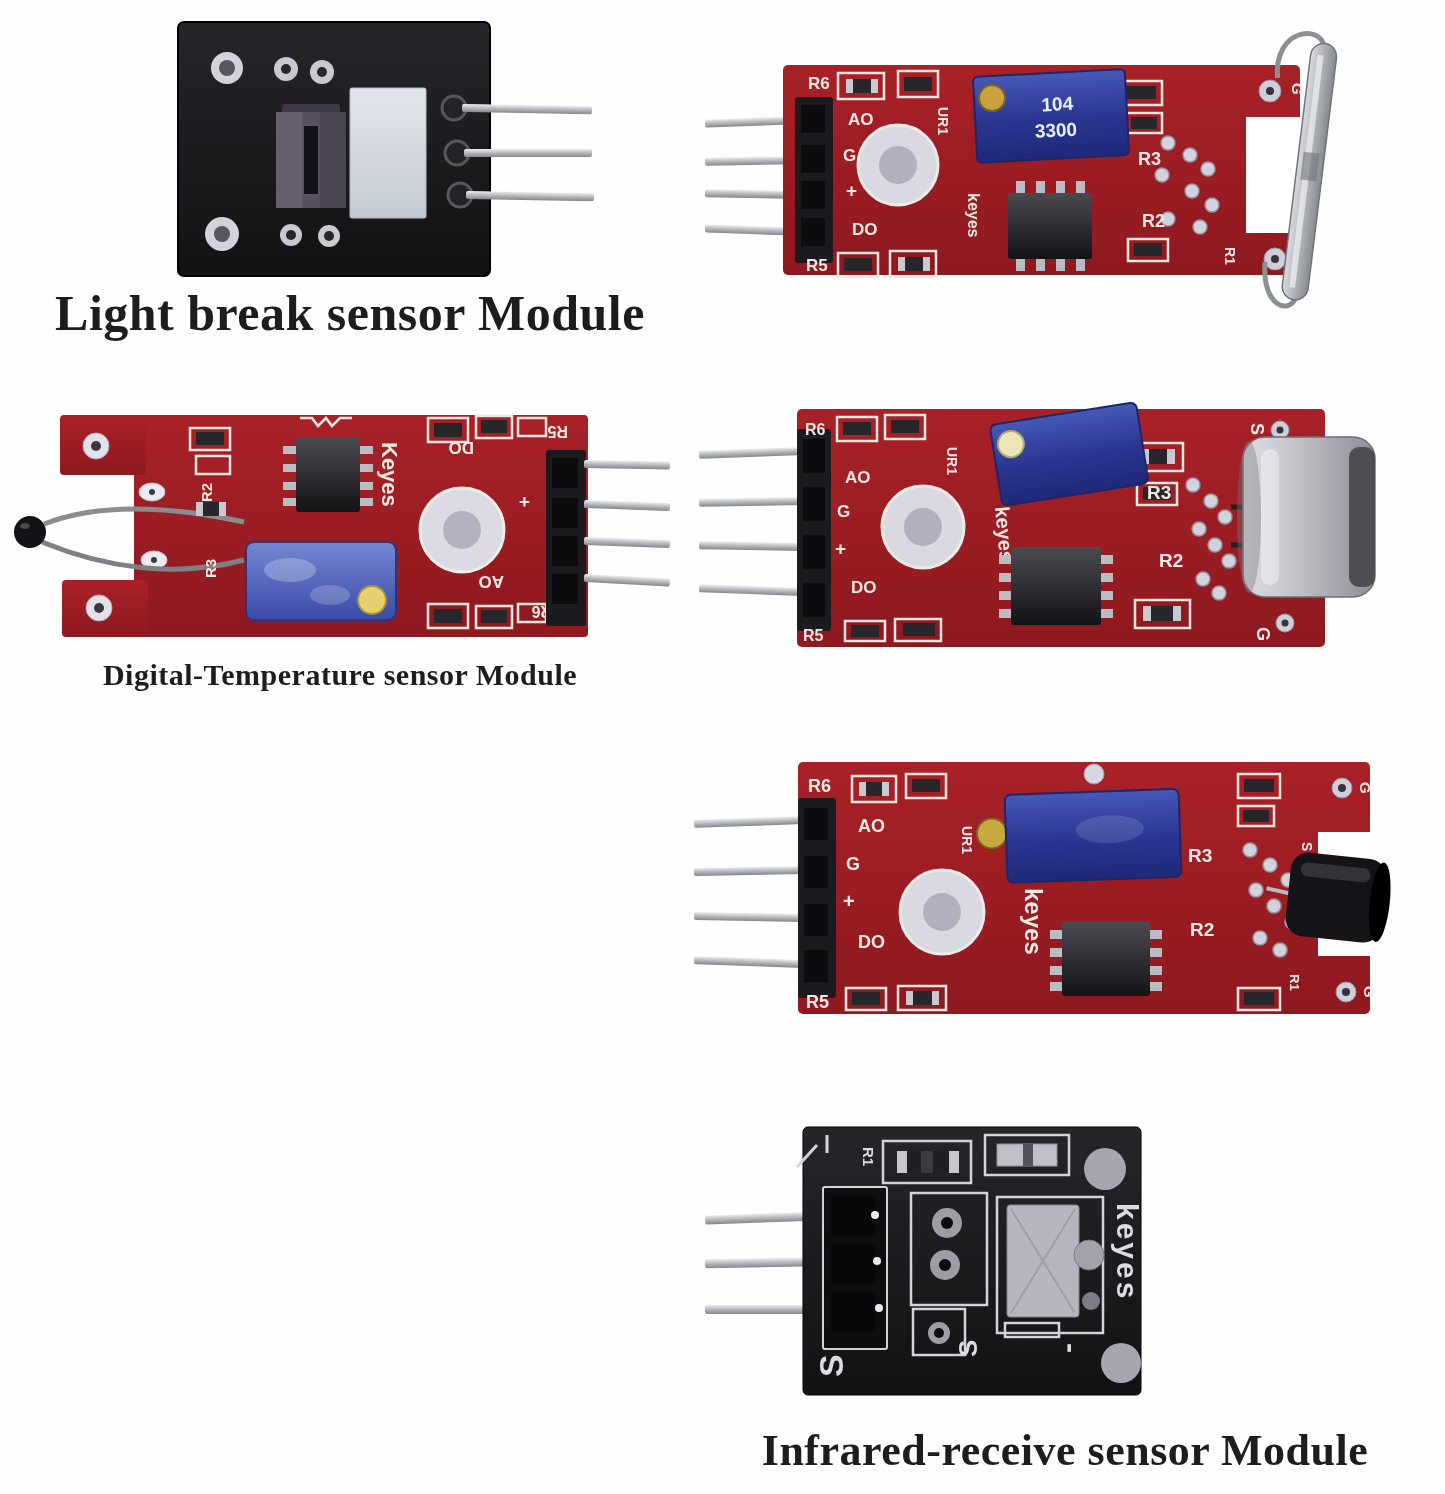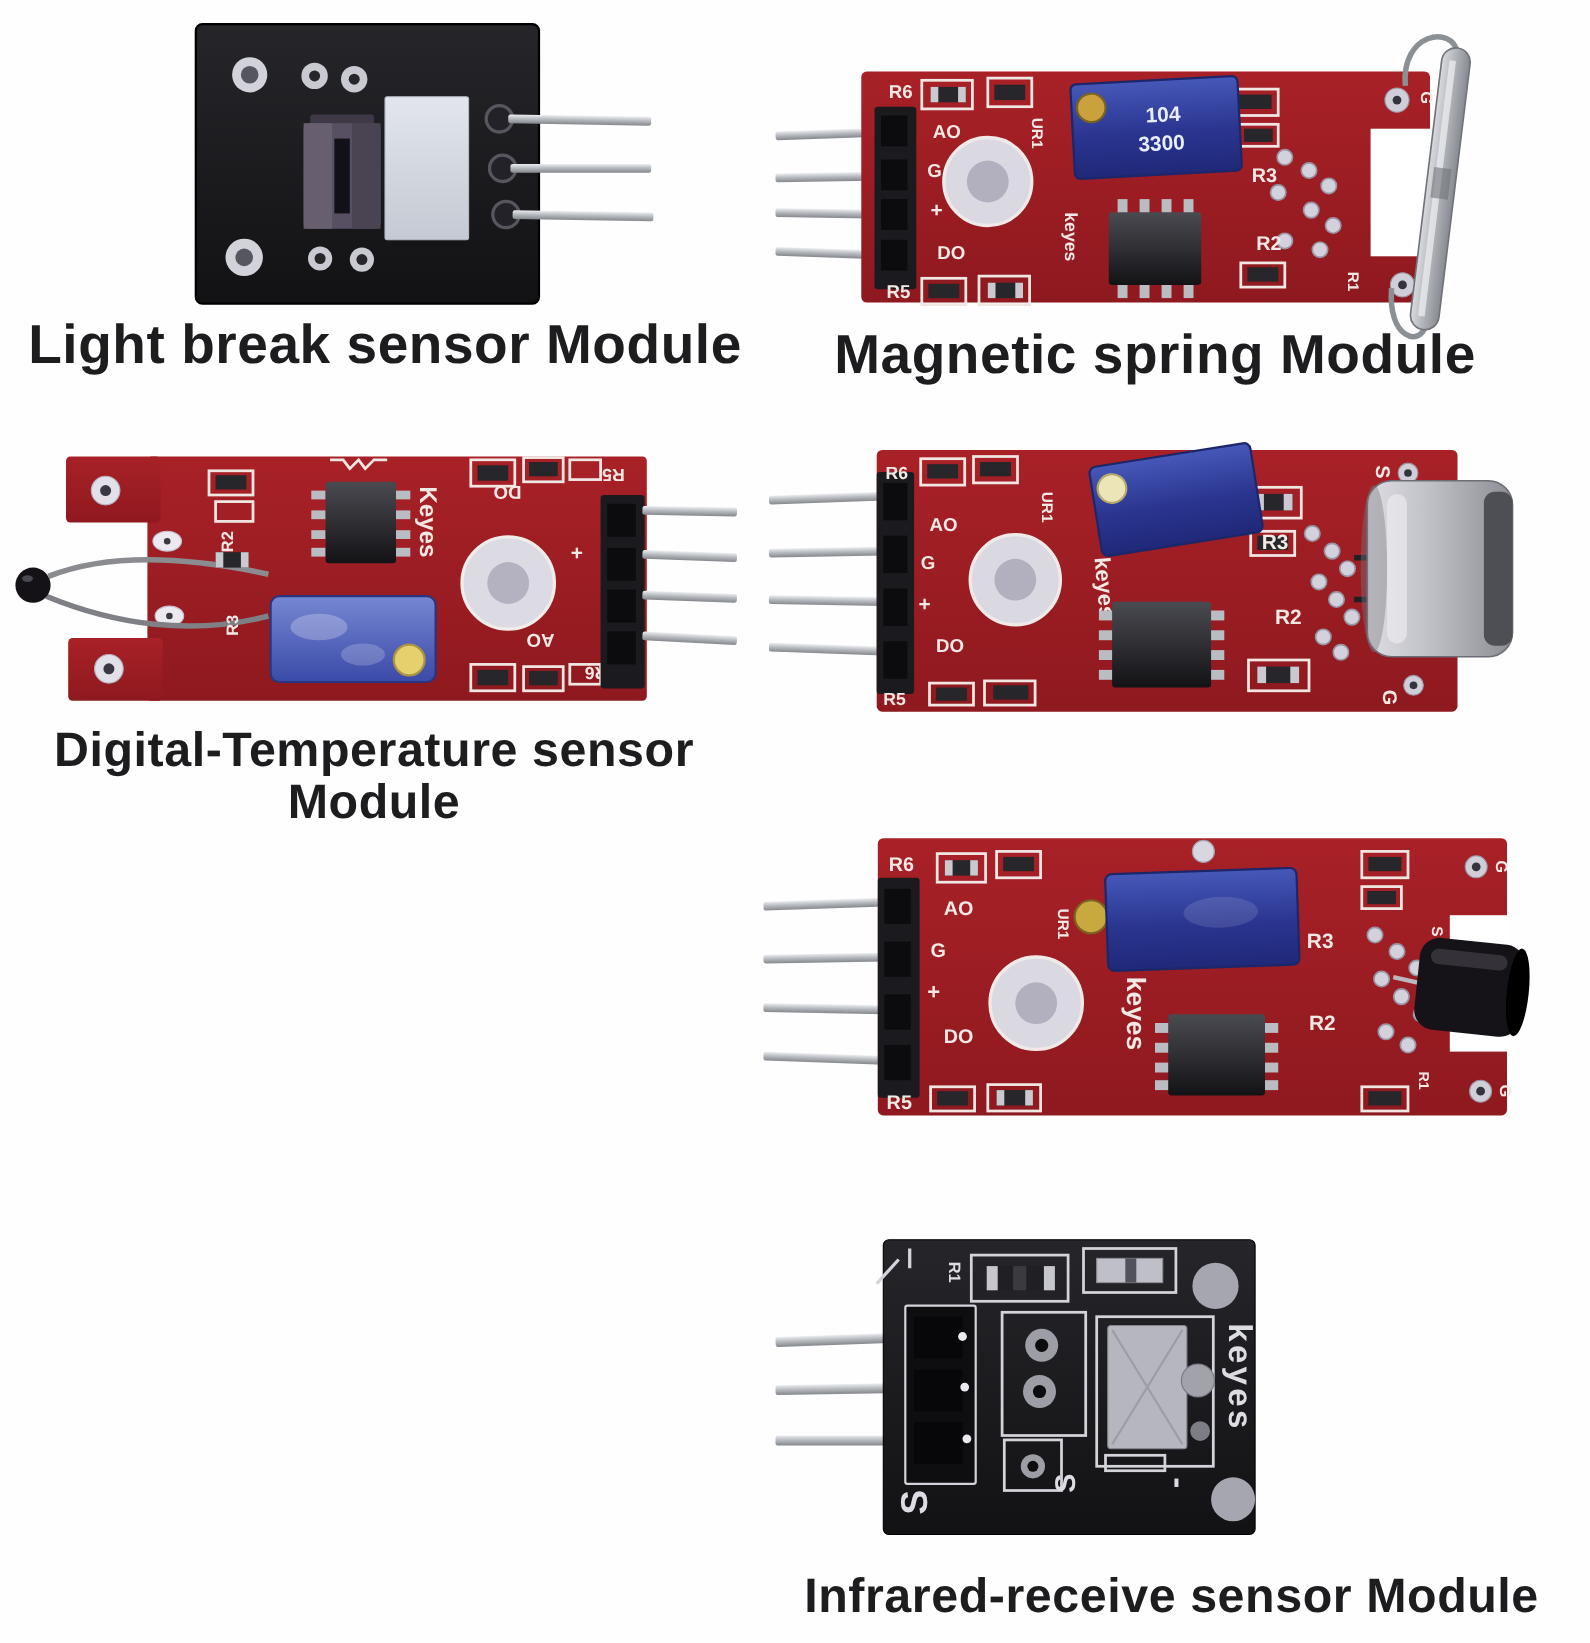--- a/index.html
+++ b/index.html
@@ -1,21 +1,21 @@
 <!DOCTYPE html>
 <html><head>
 <meta charset="utf-8">
 <style>
   html,body{margin:0;padding:0;background:#ffffff;}
   .page{position:relative;width:1445px;height:1494px;background:#fefefe;overflow:hidden;
         font-family:"Liberation Sans",sans-serif;}
   .module{position:absolute;}
   .module svg{position:absolute;display:block;}
   .cap{position:absolute;text-align:center;font-weight:bold;color:#1d1d20;
-       letter-spacing:0.5px;line-height:1.1;}
+       letter-spacing:0.5px;line-height:1.1;font-family:Liberation Serif, serif;}
   .st{fill:#f2e9e5;font-family:"Liberation Sans",sans-serif;font-weight:bold;}
   .stb{fill:#dcdce3;font-family:"Liberation Sans",sans-serif;font-weight:bold;}
   .silk{fill:none;stroke:#f0e7e3;stroke-width:2.5;}
   .silkd{fill:none;stroke:#d3d3da;stroke-width:2.5;}
   .pin{fill:url(#pinGrad);}
   .res{fill:#26262b;}
   .rescap{fill:#c9c9cf;}
   .paddot{fill:#d2d1dc;stroke:#9795a4;stroke-width:1.5;}
 </style>
 </head>
@@ -199,21 +199,20 @@
       <text class="st" font-size="15" transform="rotate(90 602 58)" x="602" y="58">G</text>
       <text class="st" font-size="15" transform="rotate(90 605 228)" x="605" y="228">G</text>
       <g transform="rotate(7 622 150)">
         <path d="M 619 22 C 612 -2 566 10 576 58" stroke="#8b9095" stroke-width="5" fill="none"></path>
         <path d="M 621 272 C 618 292 588 288 586 242" stroke="#8b9095" stroke-width="5" fill="none"></path>
         <rect x="606" y="18" width="26" height="258" rx="13" fill="url(#reedGrad)" stroke="#70747a" stroke-width="1.5"></rect>
         <rect x="613" y="30" width="6" height="234" fill="#e8eaee" opacity="0.8"></rect>
         <rect x="611" y="128" width="16" height="28" fill="#6f737a" opacity="0.6"></rect>
       </g>
     </svg>
-    <div class="cap" style="left:0;top:295px;width:720px;font-size:50px;">Magnetic spring Module</div>
   </div>
 
   <div class="module" style="left:0;top:390px;width:690px;height:300px;">
     <svg style="left:0;top:0;" width="690" height="280" viewBox="0 0 690 280">
       <rect x="134" y="25" width="454" height="222" rx="4" fill="url(#redPcb)"></rect>
       <rect x="60" y="25" width="86" height="60" rx="4" fill="url(#redPcb)"></rect>
       <rect x="62" y="190" width="86" height="57" rx="4" fill="url(#redPcb)"></rect>
       <g>
         <circle cx="96" cy="56" r="13" fill="#e2e0e8" stroke="#b5b2c0"></circle>
           <circle cx="96" cy="56" r="5" fill="#3a3840"></circle>
@@ -289,21 +288,21 @@
         <rect x="552" y="146" width="26" height="30"></rect>
           <rect x="552" y="184" width="26" height="30"></rect>
       </g>
       <g>
         <rect class="pin" x="584" y="70" width="86" height="8" rx="2" transform="rotate(1 584 74)"></rect>
         <rect class="pin" x="584" y="110" width="86" height="8" rx="2" transform="rotate(2 584 114)"></rect>
         <rect class="pin" x="584" y="147" width="86" height="8" rx="2" transform="rotate(2 584 151)"></rect>
         <rect class="pin" x="584" y="184" width="86" height="8" rx="2" transform="rotate(3 584 188)"></rect>
       </g>
     </svg>
-    <div class="cap" style="left:0;top:268px;width:680px;font-size:44px;">Digital-Temperature sensor Module</div>
+    <div class="cap" style="left:0;top:268px;width:680px;font-size:30px;">Digital-Temperature sensor Module</div>
   </div>
 
   <div class="module" style="left:695px;top:395px;width:750px;height:300px;">
     <svg style="left:0;top:0;" width="750" height="270" viewBox="0 0 750 270">
       <g>
         <rect class="pin" x="4" y="52" width="106" height="8" rx="2" transform="rotate(-2 110 56)"></rect>
         <rect class="pin" x="4" y="102" width="106" height="8" rx="2" transform="rotate(-1 110 106)"></rect>
         <rect class="pin" x="4" y="148" width="106" height="8" rx="2" transform="rotate(1 110 152)"></rect>
         <rect class="pin" x="4" y="193" width="106" height="8" rx="2" transform="rotate(2 110 197)"></rect>
       </g>

